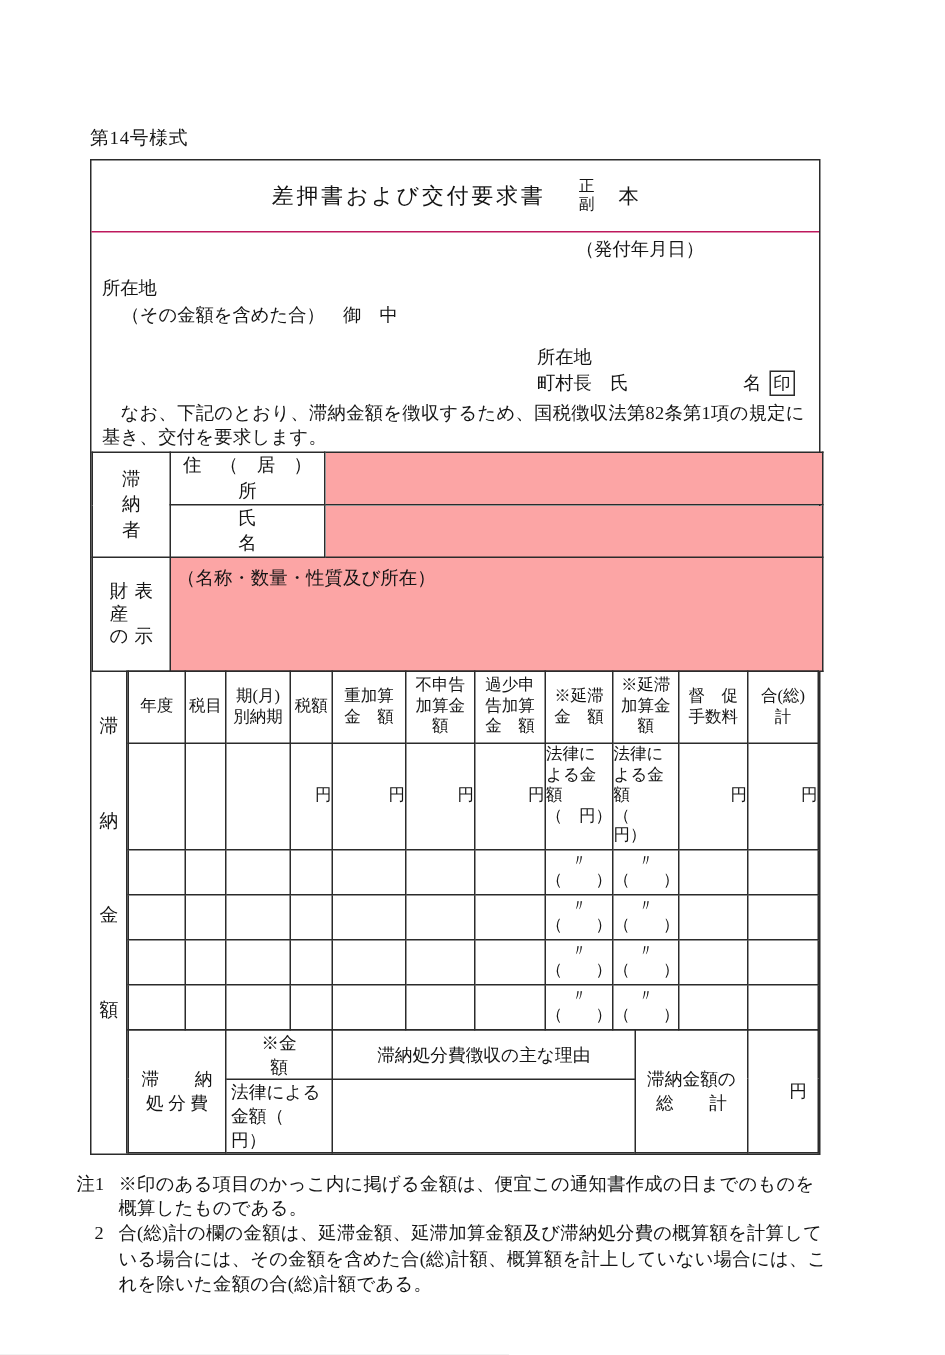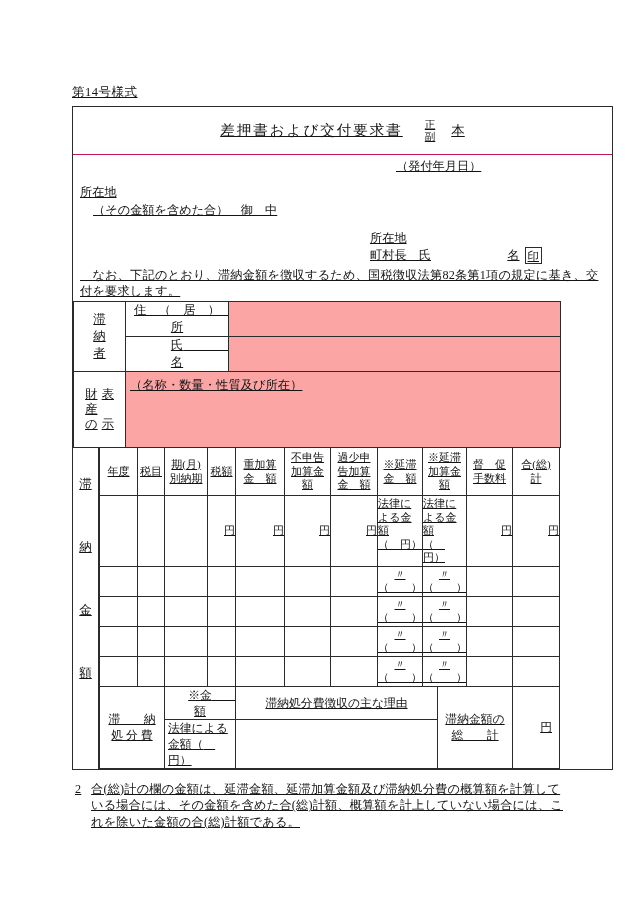--- a/index.html
+++ b/index.html
@@ -2,21 +2,21 @@
 <html><head>
 <meta charset="utf-8">
 <style>
   * { margin:0; padding:0; box-sizing:border-box; }
   html,body { background:#e8e8e8; }
   .page {
     position:relative; width:630px; height:903px; background:#ffffff;
     font-family:"Liberation Serif","DejaVu Serif",serif; color:#141414;
     overflow:hidden;
   }
-  .content { position:absolute; left:72px; top:84px; width:541px;text-decoration:underline; }
+  .content { position:absolute; left:60px; top:84px; width:487px; }
 
   .form-number { font-size:12.5px; margin-bottom:5px; letter-spacing:0.5px; }
 
   .outer-box { border:1.5px solid #2b2b2b; background:#fff; }
 
   
   .title-row { height:48px; border-bottom:1px solid #be185d;
     display:flex; align-items:center; justify-content:center; }
   .title { font-size:14.5px; letter-spacing:2px; }
   .copy-stack { display:flex; flex-direction:column; text-align:center;
@@ -303,20 +303,24 @@
               <td class="reason-fill"></td>
             </tr>
           </tbody>
             </table>
 
         </div>
       </div>
     </div>
 
     <div class="notes">
+      <div class="note note1">
+        <span class="note-marker">注1</span>
+        <span class="note-body">※印のある項目のかっこ内に掲げる金額は、便宜この通知書作成の日までのものを概算したものである。</span>
+      </div>
       <div class="note note2">
         <span class="note-marker">2</span>
         <span class="note-body">合(総)計の欄の金額は、延滞金額、延滞加算金額及び滞納処分費の概算額を計算している場合には、その金額を含めた合(総)計額、概算額を計上していない場合には、これを除いた金額の合(総)計額である。</span>
       </div>
     </div>
 
   </div>
 </div>
 
 </body></html>

